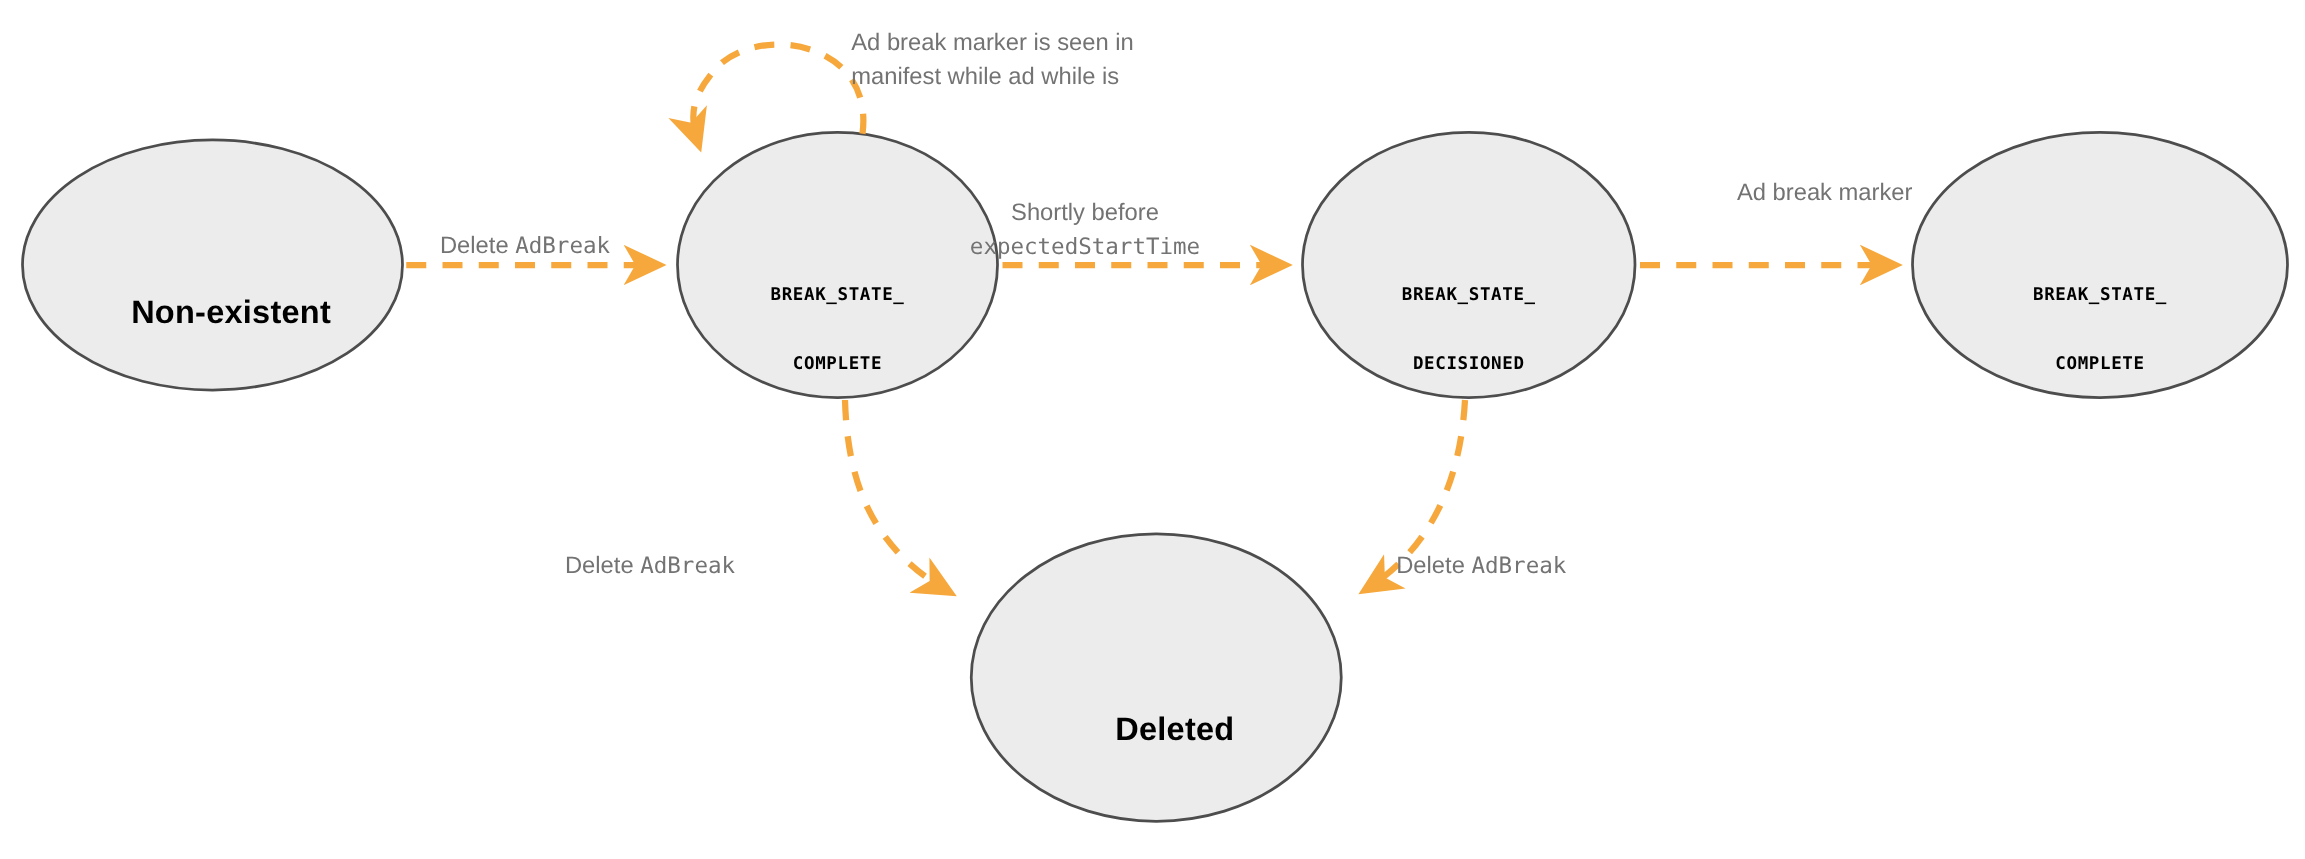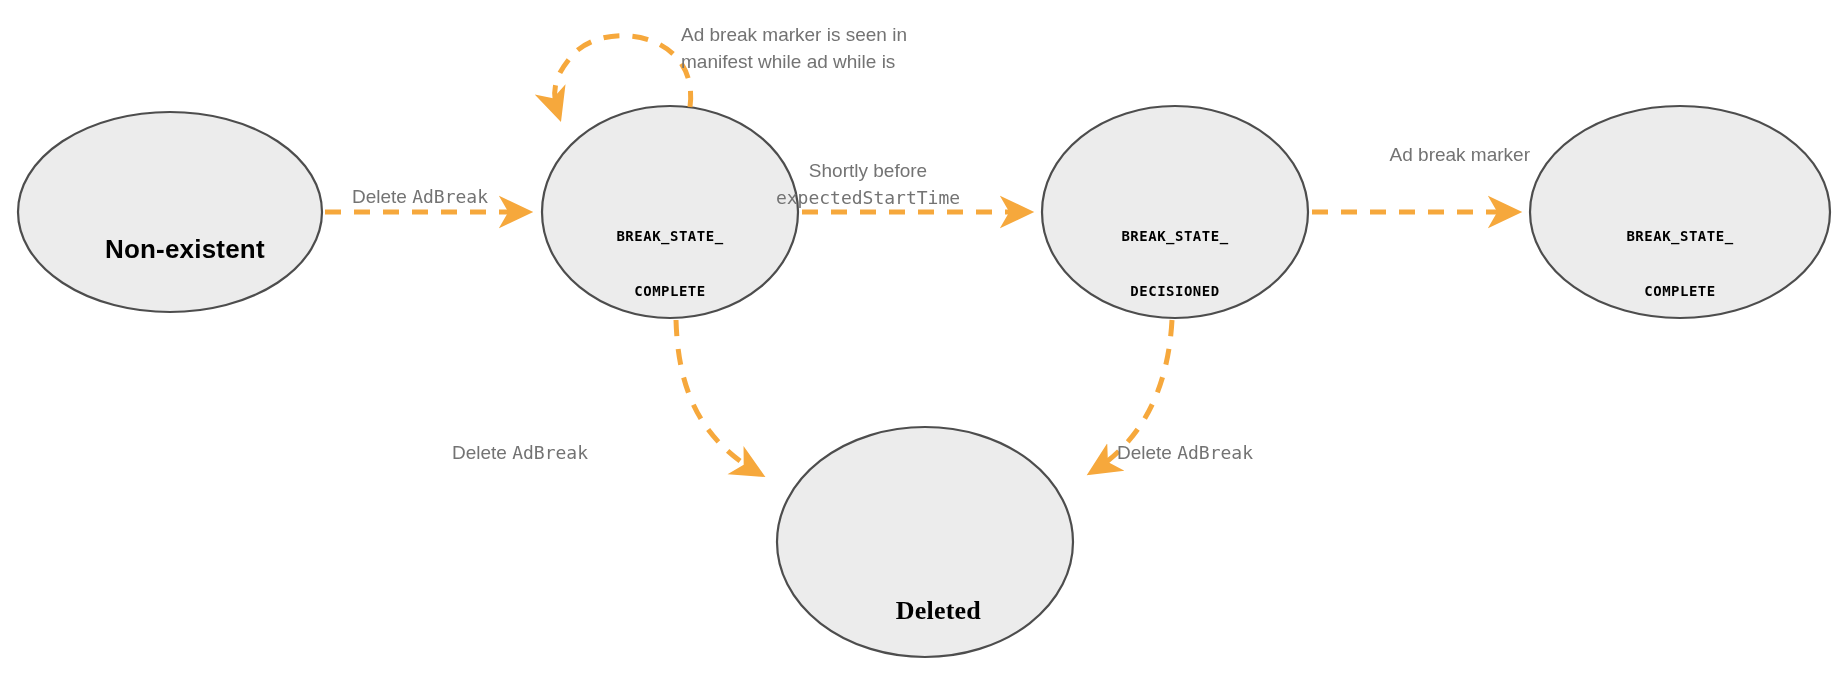--- a/index.html
+++ b/index.html
@@ -122,21 +122,21 @@
   <div class="node-label mono" style="left: 1042px; top: 190px; width: 266px;">
     <div>BREAK_STATE_</div>
     <div>DECISIONED</div>
   </div>
 
   <div class="node-label mono" style="left: 1530px; top: 190px; width: 300px;">
     <div>BREAK_STATE_</div>
     <div>COMPLETE</div>
   </div>
 
-  <div class="node-label sans" style="left: 777px; top: 560px; width: 296px; font-family: Liberation Serif, serif;">
+  <div class="node-label sans" style="left: 777px; top: 532px; width: 296px;">
     <span>Deleted</span>
   </div>
 
   <div class="edge-label center" style="left: 290px; top: 184px; width: 260px;">
     <span class="sans">Delete </span><span class="mono">AdBreak</span>
   </div>
 
   <div class="edge-label left" style="left: 681px; top: 22px; width: 330px;">
     <div class="sans">Ad break marker is seen in</div>
     <div class="sans">manifest while ad while is</div>

